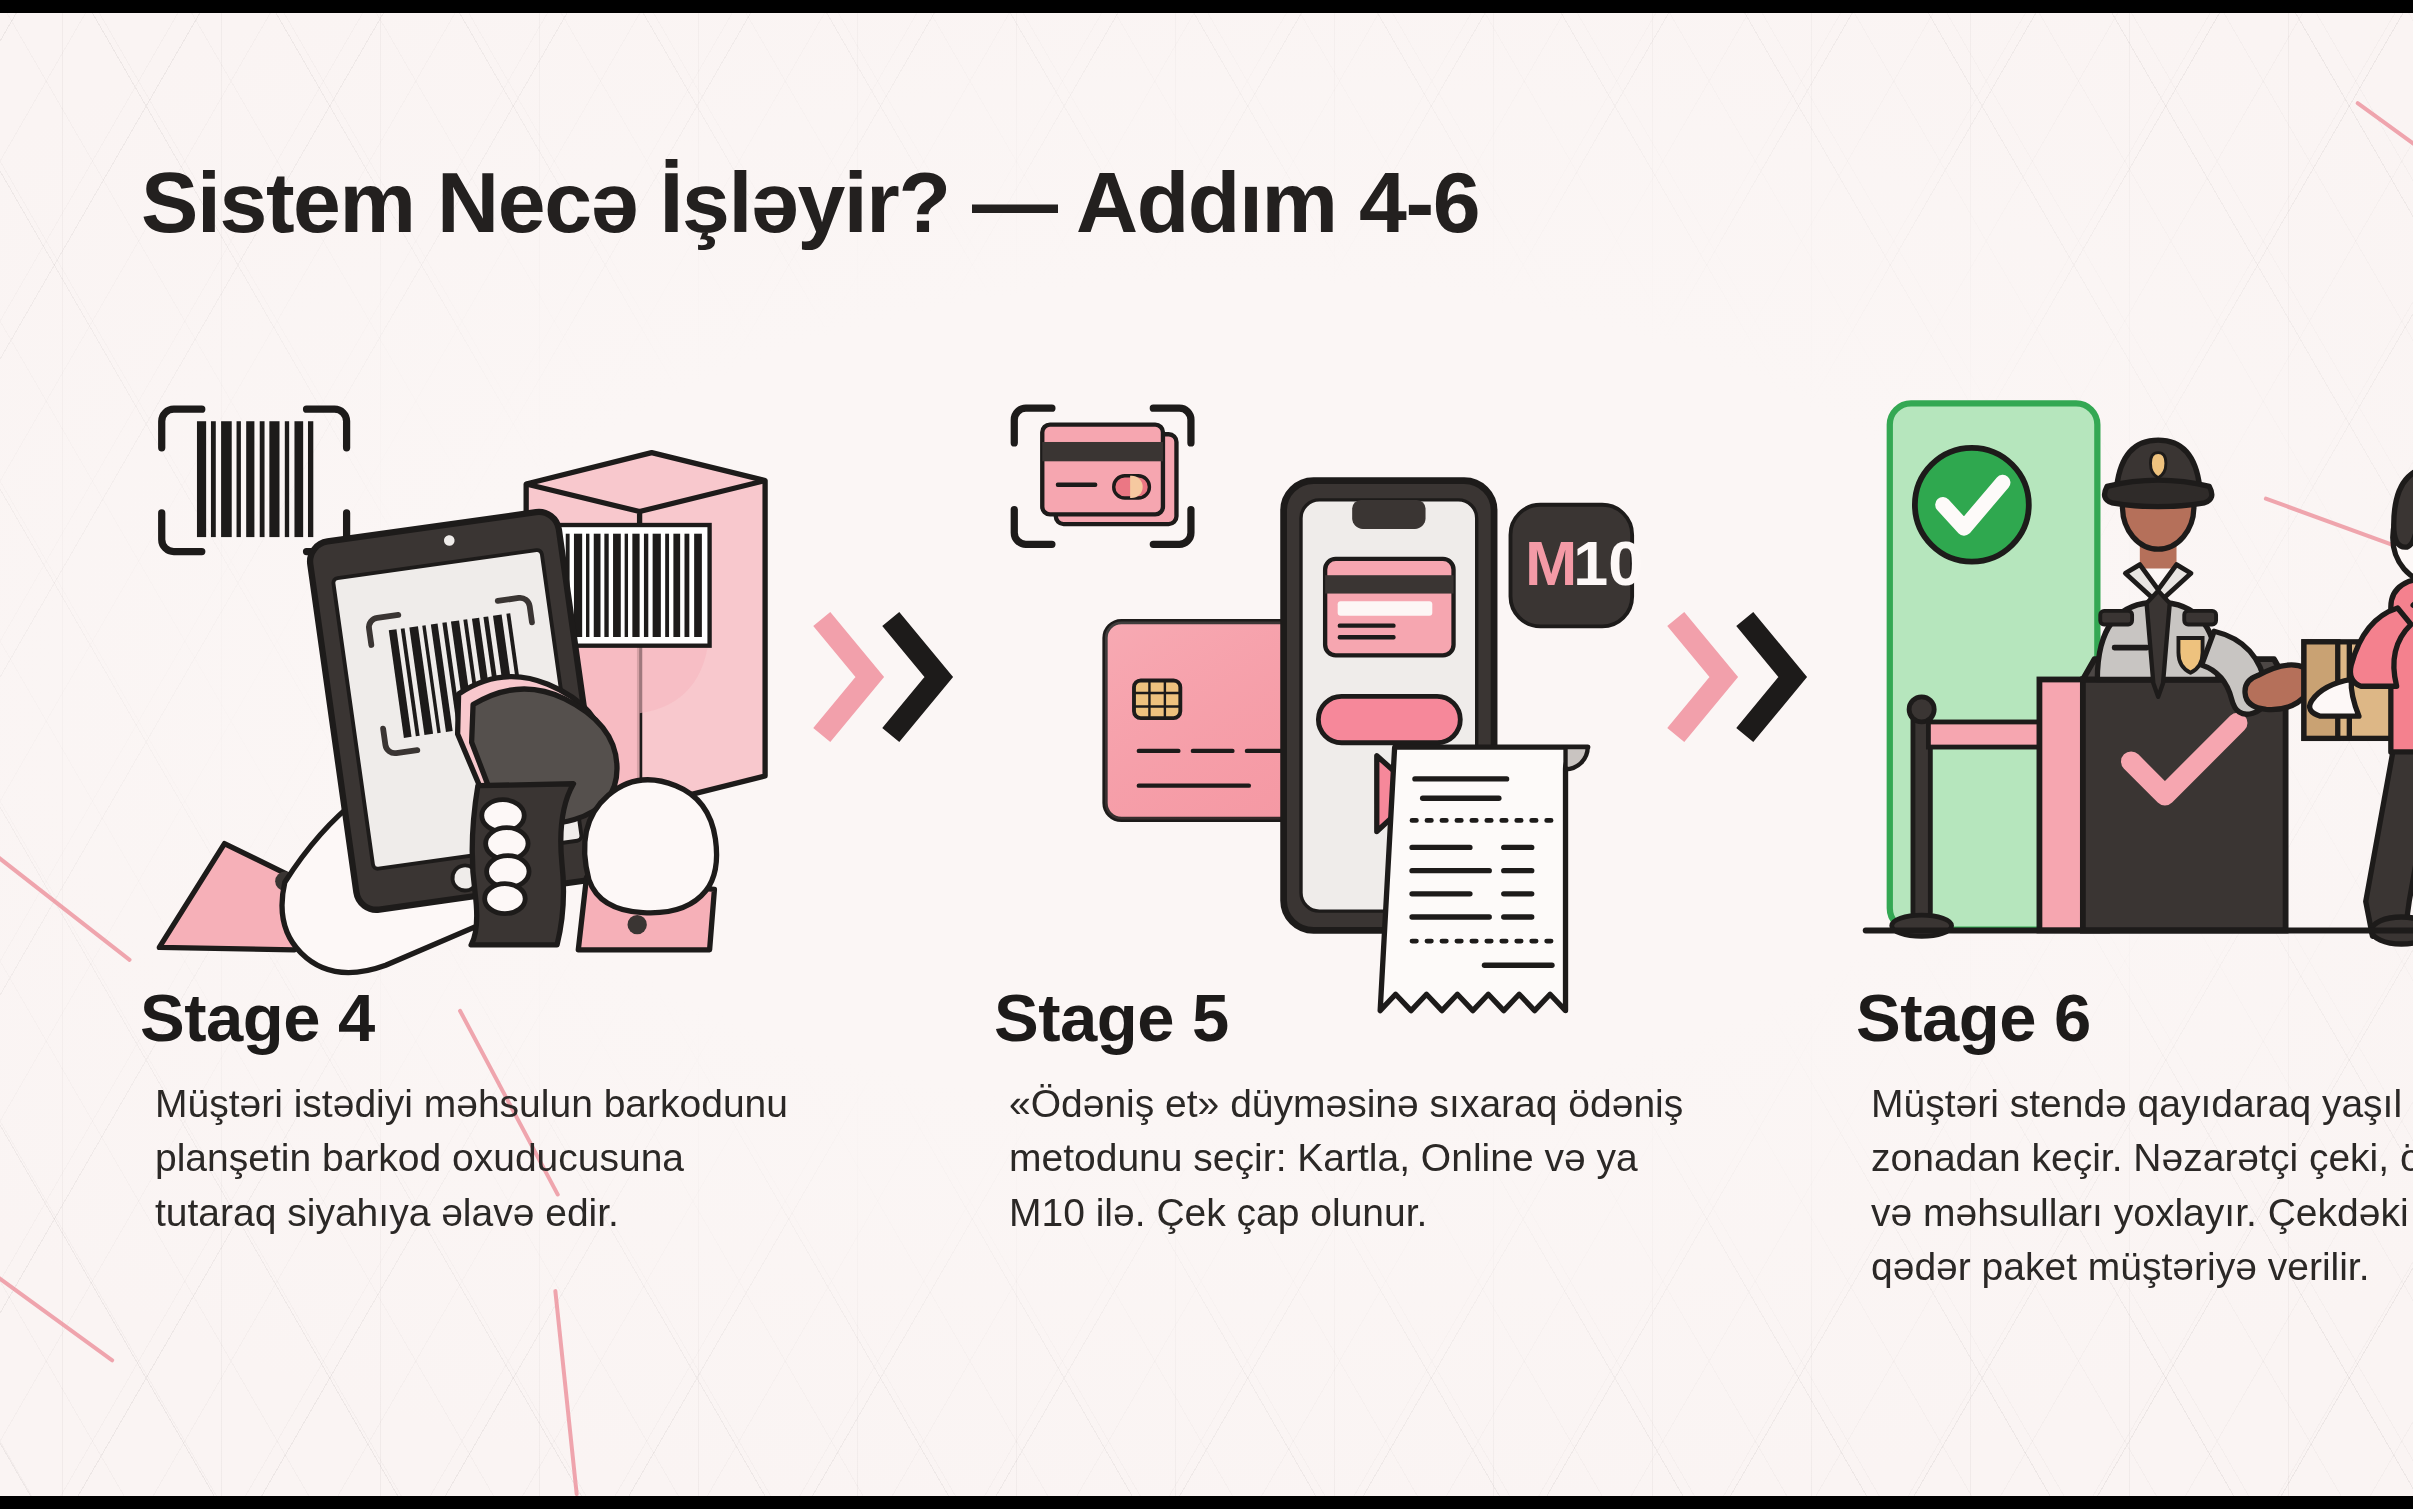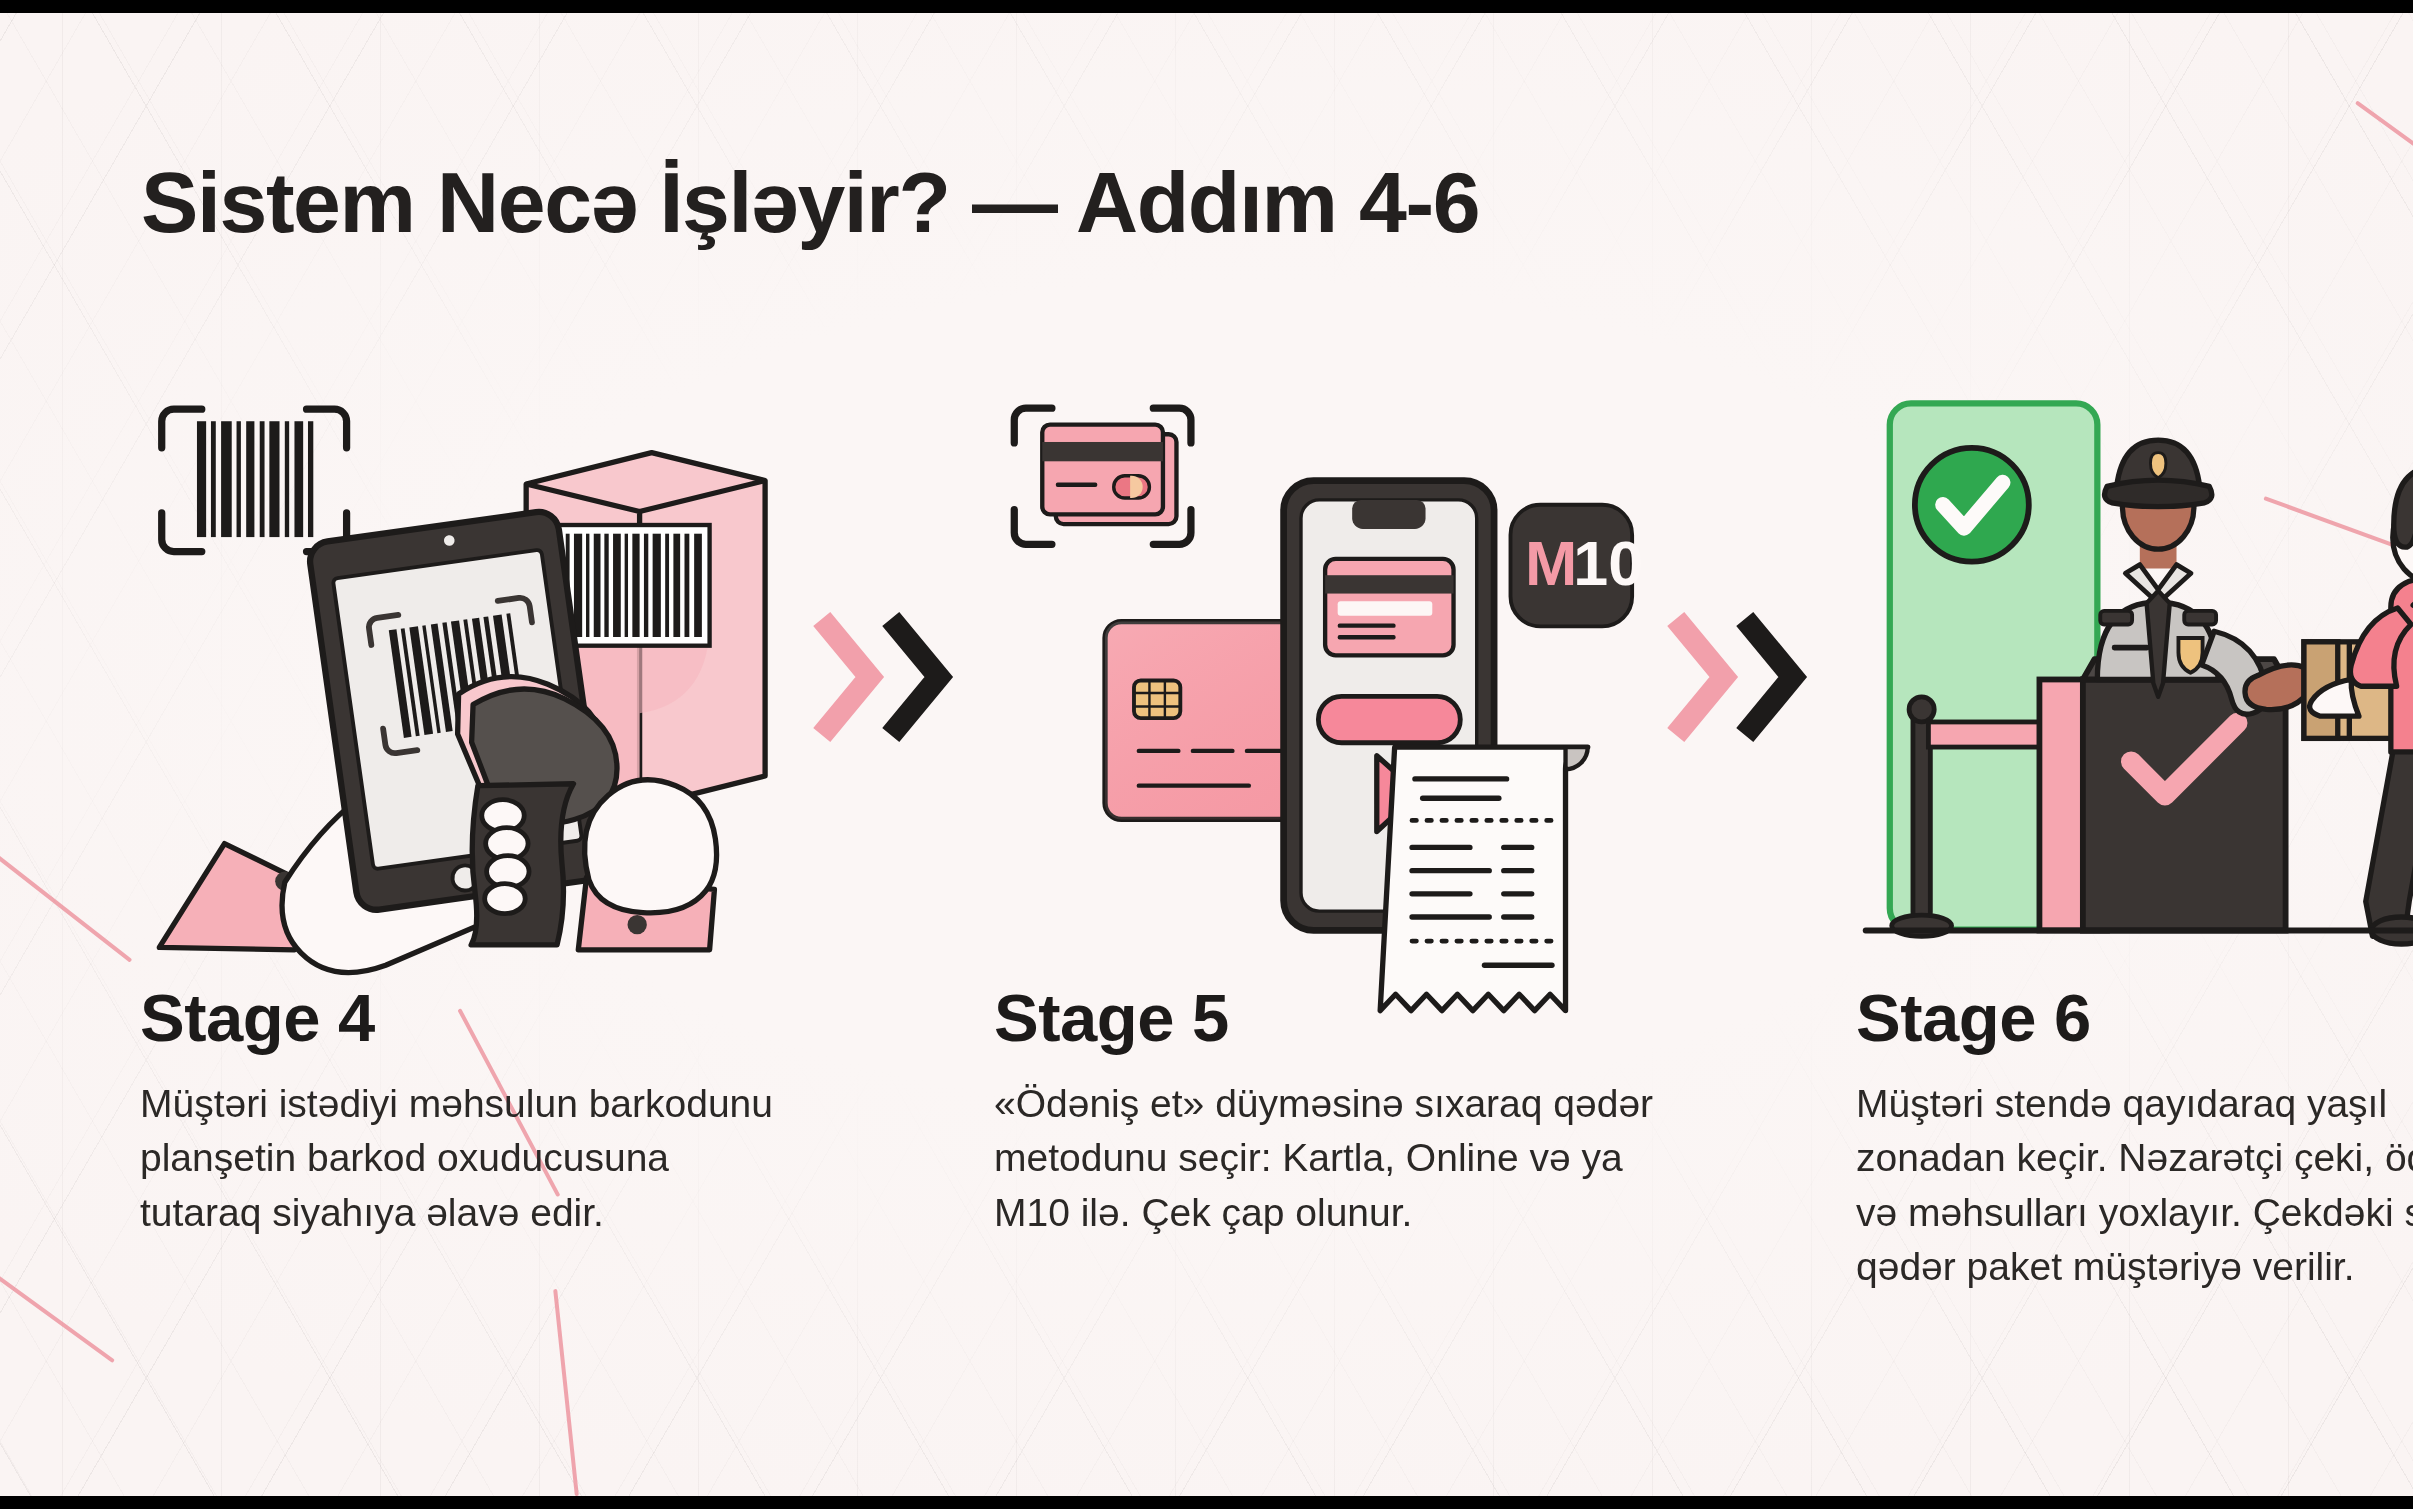--- a/index.html
+++ b/index.html
@@ -106,20 +106,21 @@
     color: #1d1b1a;
     letter-spacing: -0.5px;
   }
   .stage-body {
     margin-top: 21px;
     font-size: 39px;
     line-height: 1.40;
     color: #2b2826;
     width: 671px;
     font-weight: 400;
+    margin-left: 15px;
   }
   .col-1 .stage-body { width: 661px; }
   .col-2 .stage-body { width: 676px; }
   .col-3 .stage-body { width: 683px; }
 
   
   .chev-group {
     position: absolute;
     top: 599px;
     z-index: 12;
@@ -375,21 +376,21 @@
           <defs>
             <linearGradient id="cardgrad" x1="0" y1="0" x2="1" y2="1">
               <stop offset="0%" stop-color="#ffffff" stop-opacity=".45"></stop>
               <stop offset="100%" stop-color="#e8717f" stop-opacity=".25"></stop>
             </linearGradient>
           </defs>
         </svg>
       </div>
 
       <div class="stage-title">Stage 5</div>
-      <div class="stage-body">«Ödəniş et» düyməsinə sıxaraq qədər metodunu seçir: Kartla, Online və ya M10 ilə. Çek çap olunur.</div>
+      <div class="stage-body">«Ödəniş et» düyməsinə sıxaraq ödəniş metodunu seçir: Kartla, Online və ya M10 ilə. Çek çap olunur.</div>
     </div>
 
     <div class="col col-3">
       <div class="art">
         <svg viewBox="0 0 1330 1180" width="642" height="570">
 
           <g>
             <rect x="70" y="48" width="430" height="1090" rx="44" fill="#b6e6bd" stroke="#34a853" stroke-width="13"></rect>
             <circle cx="240" cy="258" r="118" fill="#2fa84f" stroke="#1d1b1a" stroke-width="12"></circle>
             <path d="M180 258 L224 306 L304 212" fill="none" stroke="#fdfaf9" stroke-width="32" stroke-linecap="round" stroke-linejoin="round"></path>

